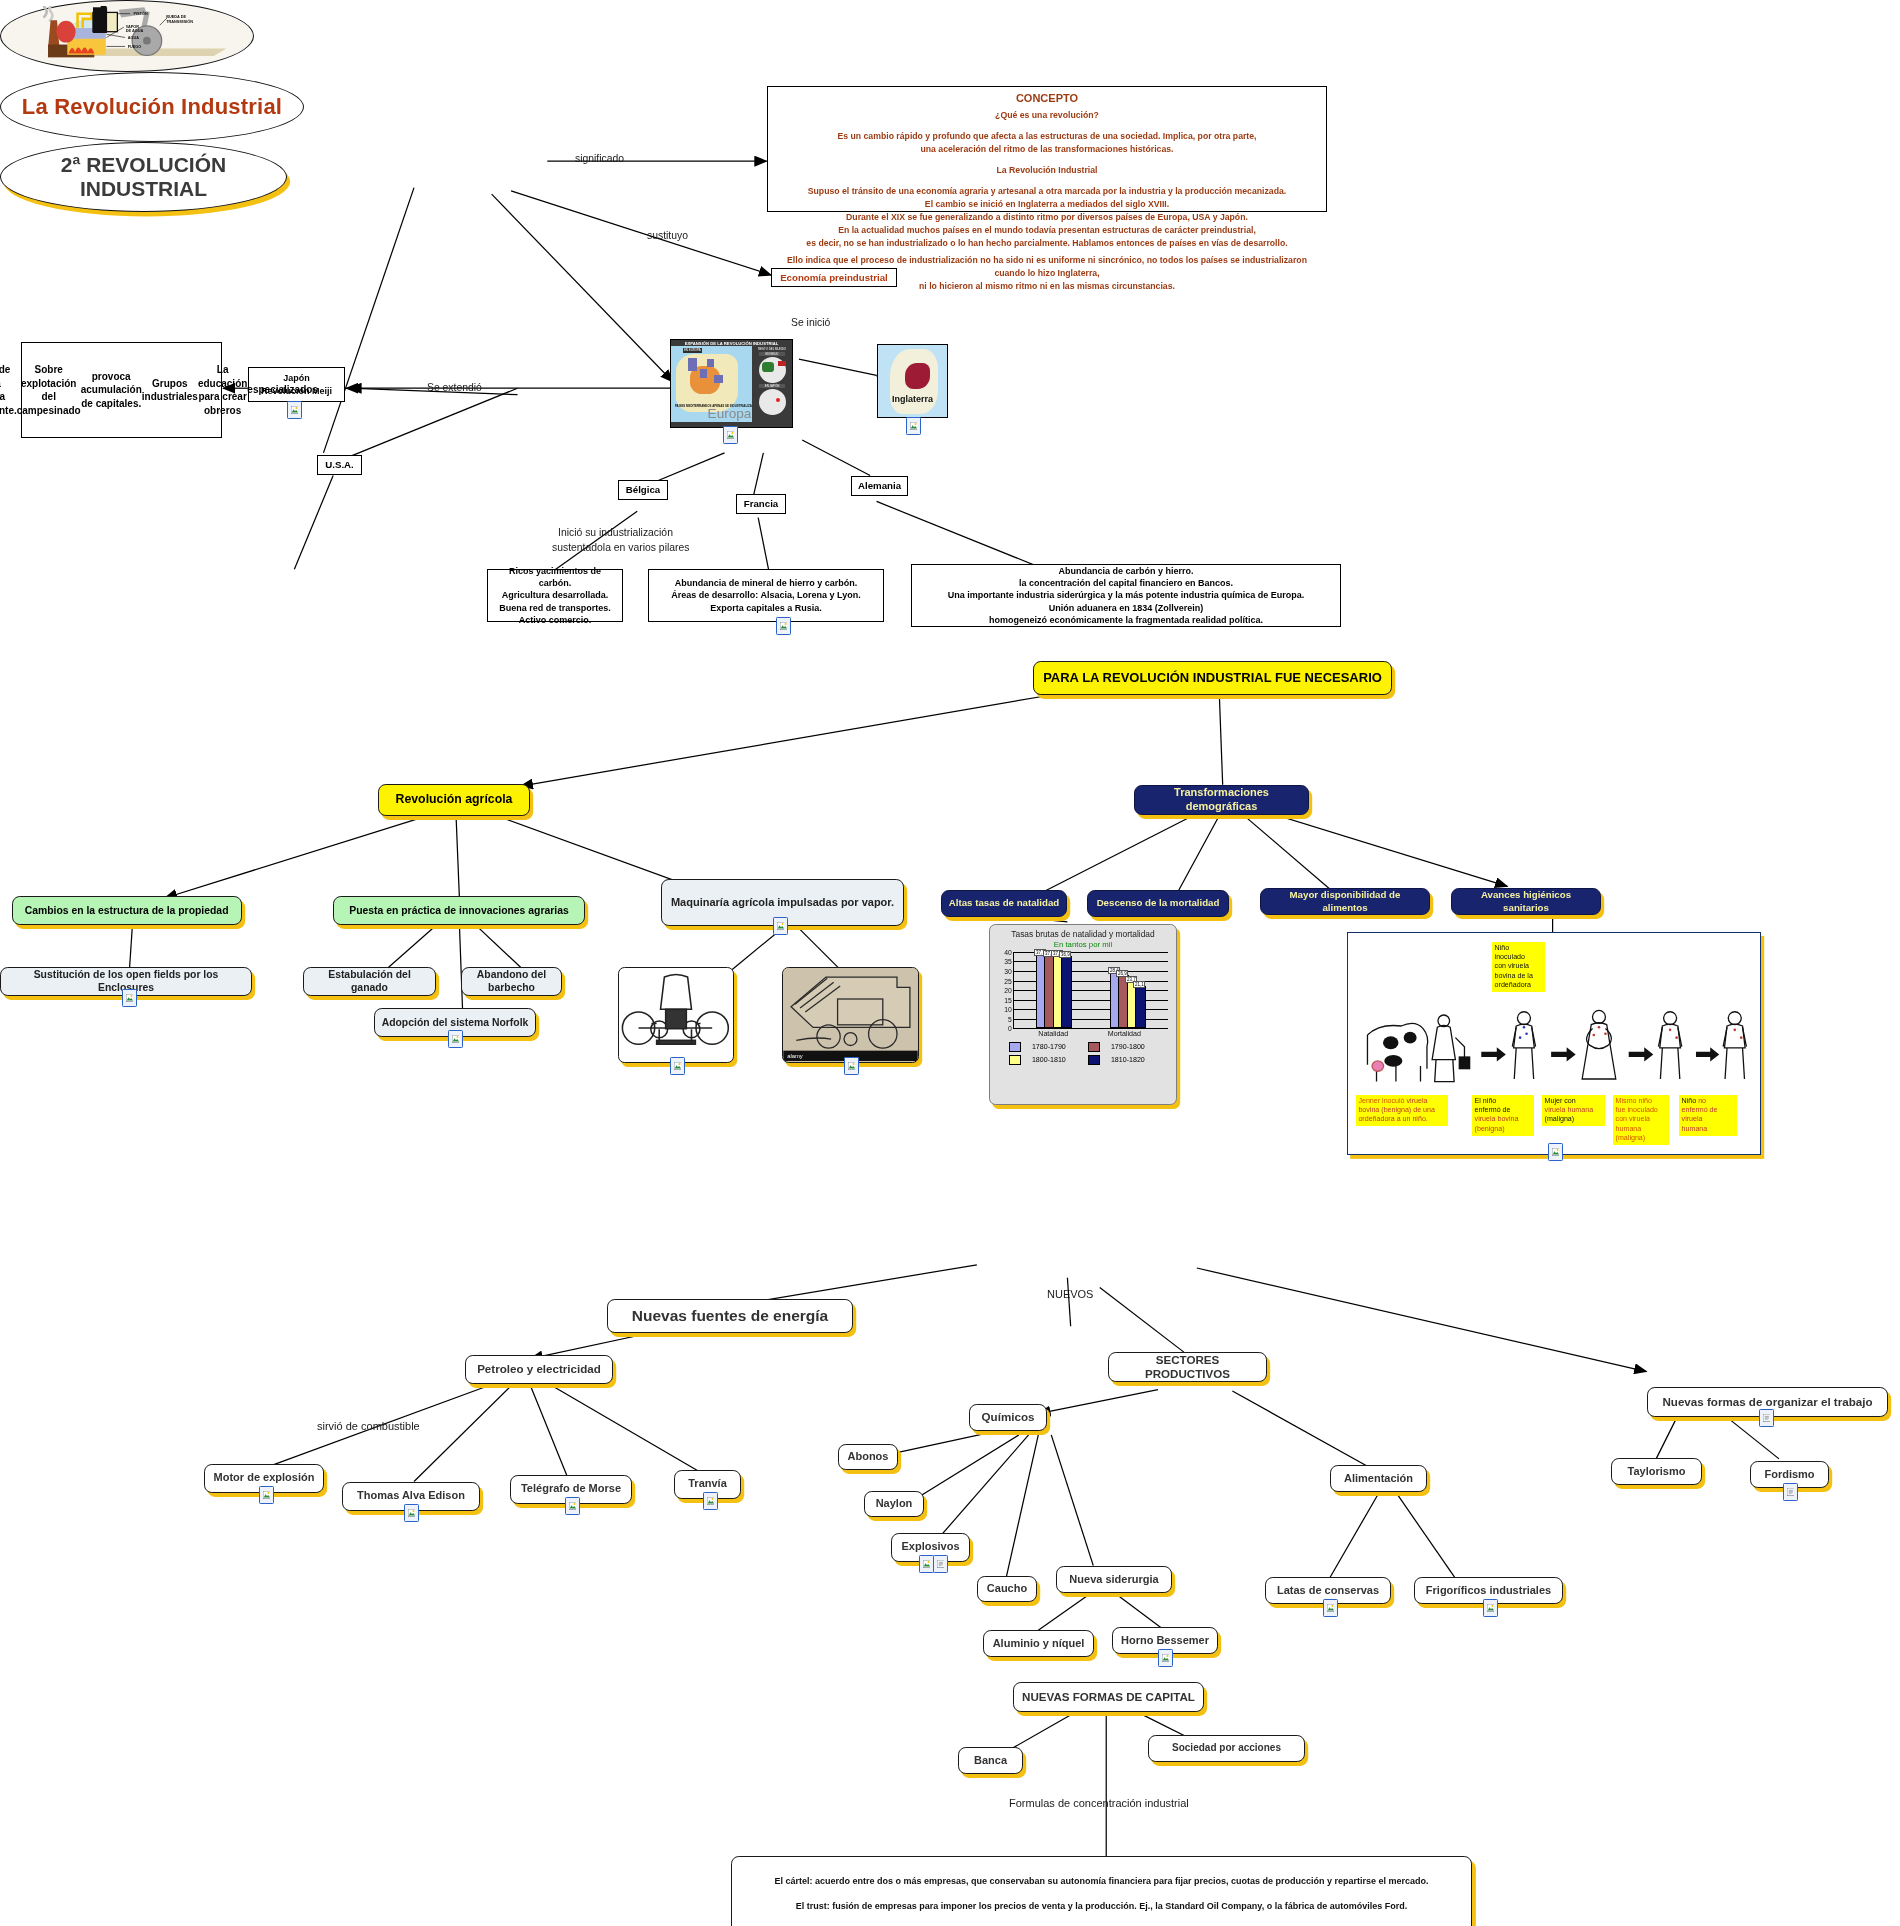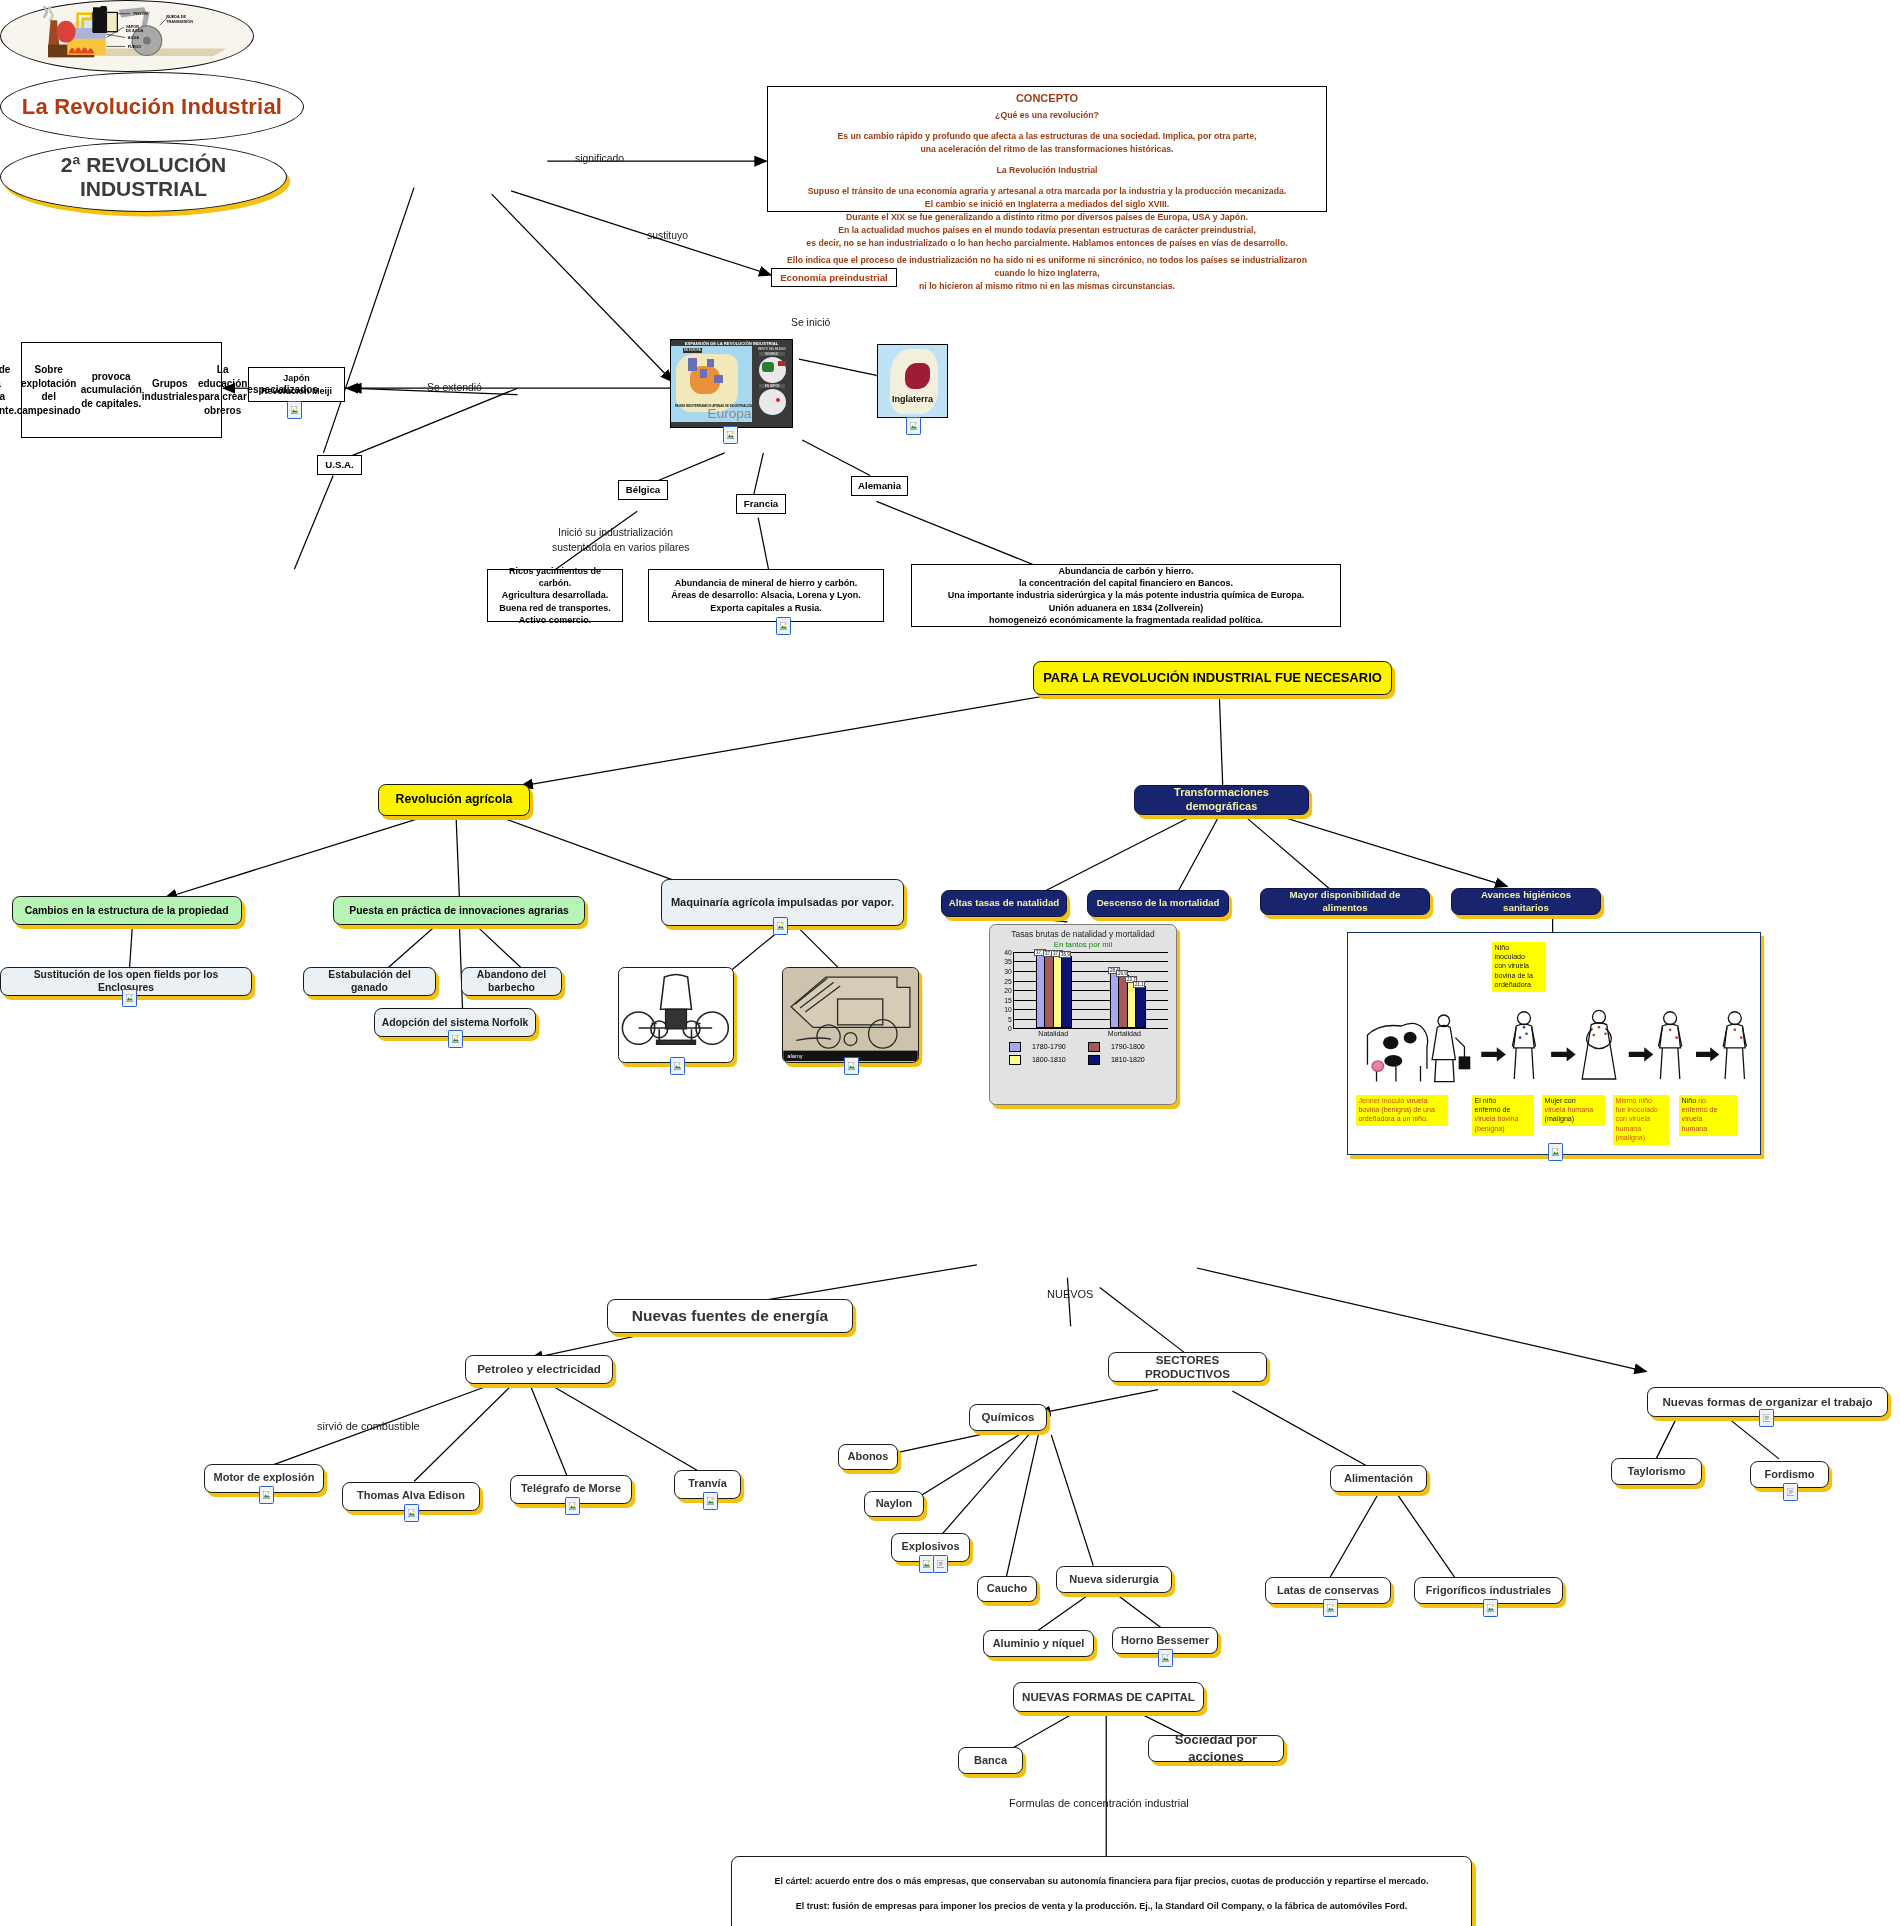--- a/index.html
+++ b/index.html
@@ -761,21 +761,21 @@
         <rect width="12" height="12" fill="#fff" stroke="#567"></rect>
         <rect x="2" y="2" width="8" height="8" fill="#e9e9e9"></rect>
         <path d="M3,4 h6 M3,6 h6 M3,8 h4" stroke="#567" stroke-width=".7"></path>
       </svg>
   </div>
 
   <div class="node round" style="left:1013px;top:1682px;width:191px;height:30px;font-size:11.6px;">NUEVAS FORMAS DE CAPITAL</div>
 
   <div class="node round" style="left:958px;top:1747px;width:65px;height:27px;font-size:11px;">Banca</div>
 
-  <div class="node round" style="left:1148px;top:1735px;width:136px;height:27px;font-size:13px;">Sociedad por acciones</div>
+  <div class="node round" style="left:1148px;top:1735px;width:157px;height:27px;font-size:10px;">Sociedad por acciones</div>
 
   <span class="elabel" style="left:1009px;top:1797px;font-size:11px;">Formulas de concentración industrial</span>
 
   <div class="panel-rounded" style="left:731px;top:1856px;width:741px;height:96px;">
     <div class="line">El cártel: acuerdo entre dos o más empresas, que conservaban su autonomía financiera para fijar precios, cuotas de producción y repartirse el mercado.</div>
     <div style="height:10.4px;"></div>
     <div class="line">El trust: fusión de empresas para imponer los precios de venta y la producción. Ej., la Standard Oil Company, o la fábrica de automóviles Ford.</div>
     <div style="height:10.4px;"></div>
     <div class="line">El holding: sociedad financiera que controla empresas pertenecientes a sectores productivos diversos mediante la  adquisición de la mayoría de sus acciones en Bolsa.</div>
   </div>

